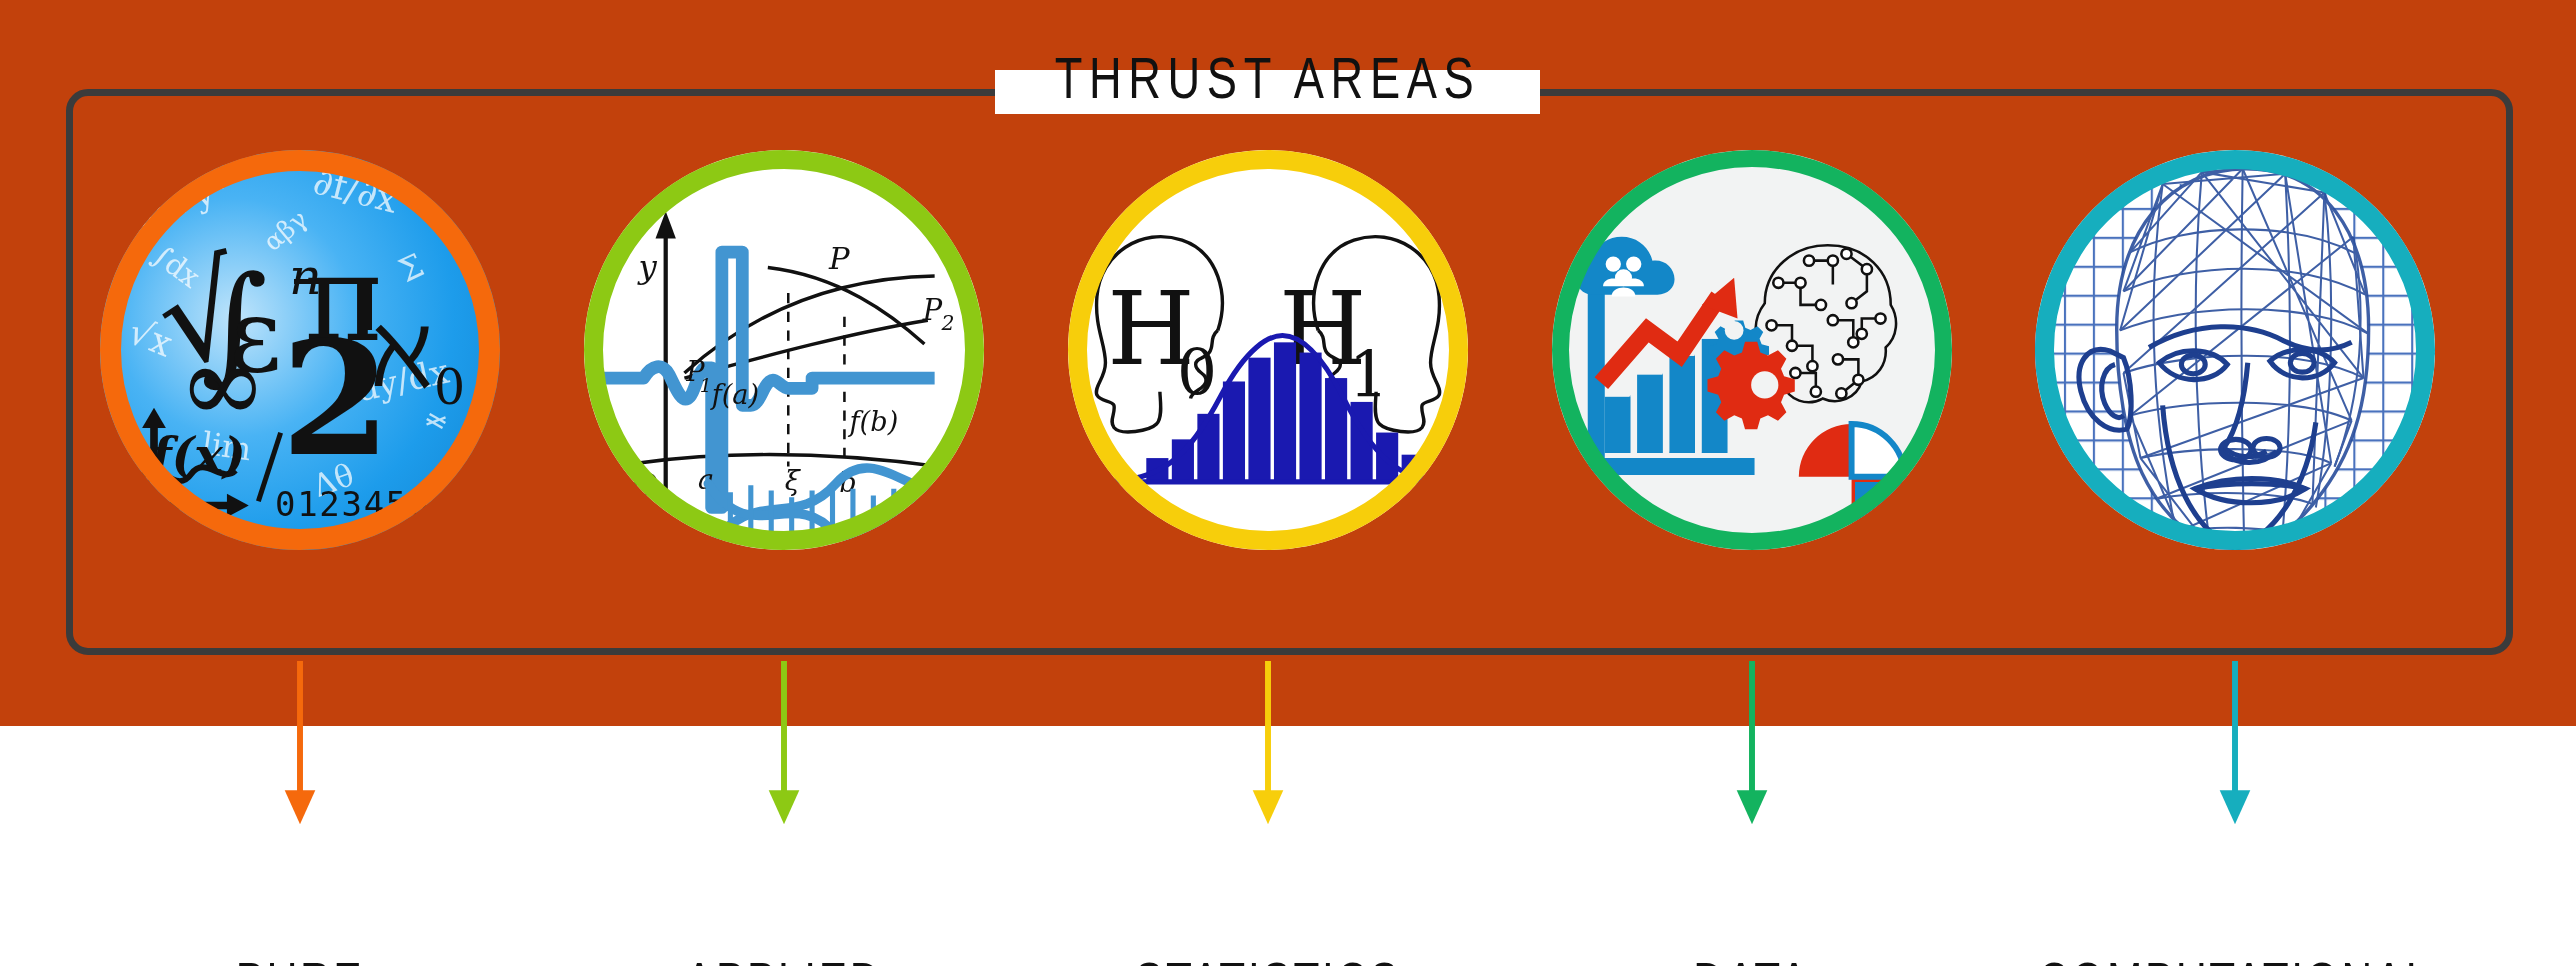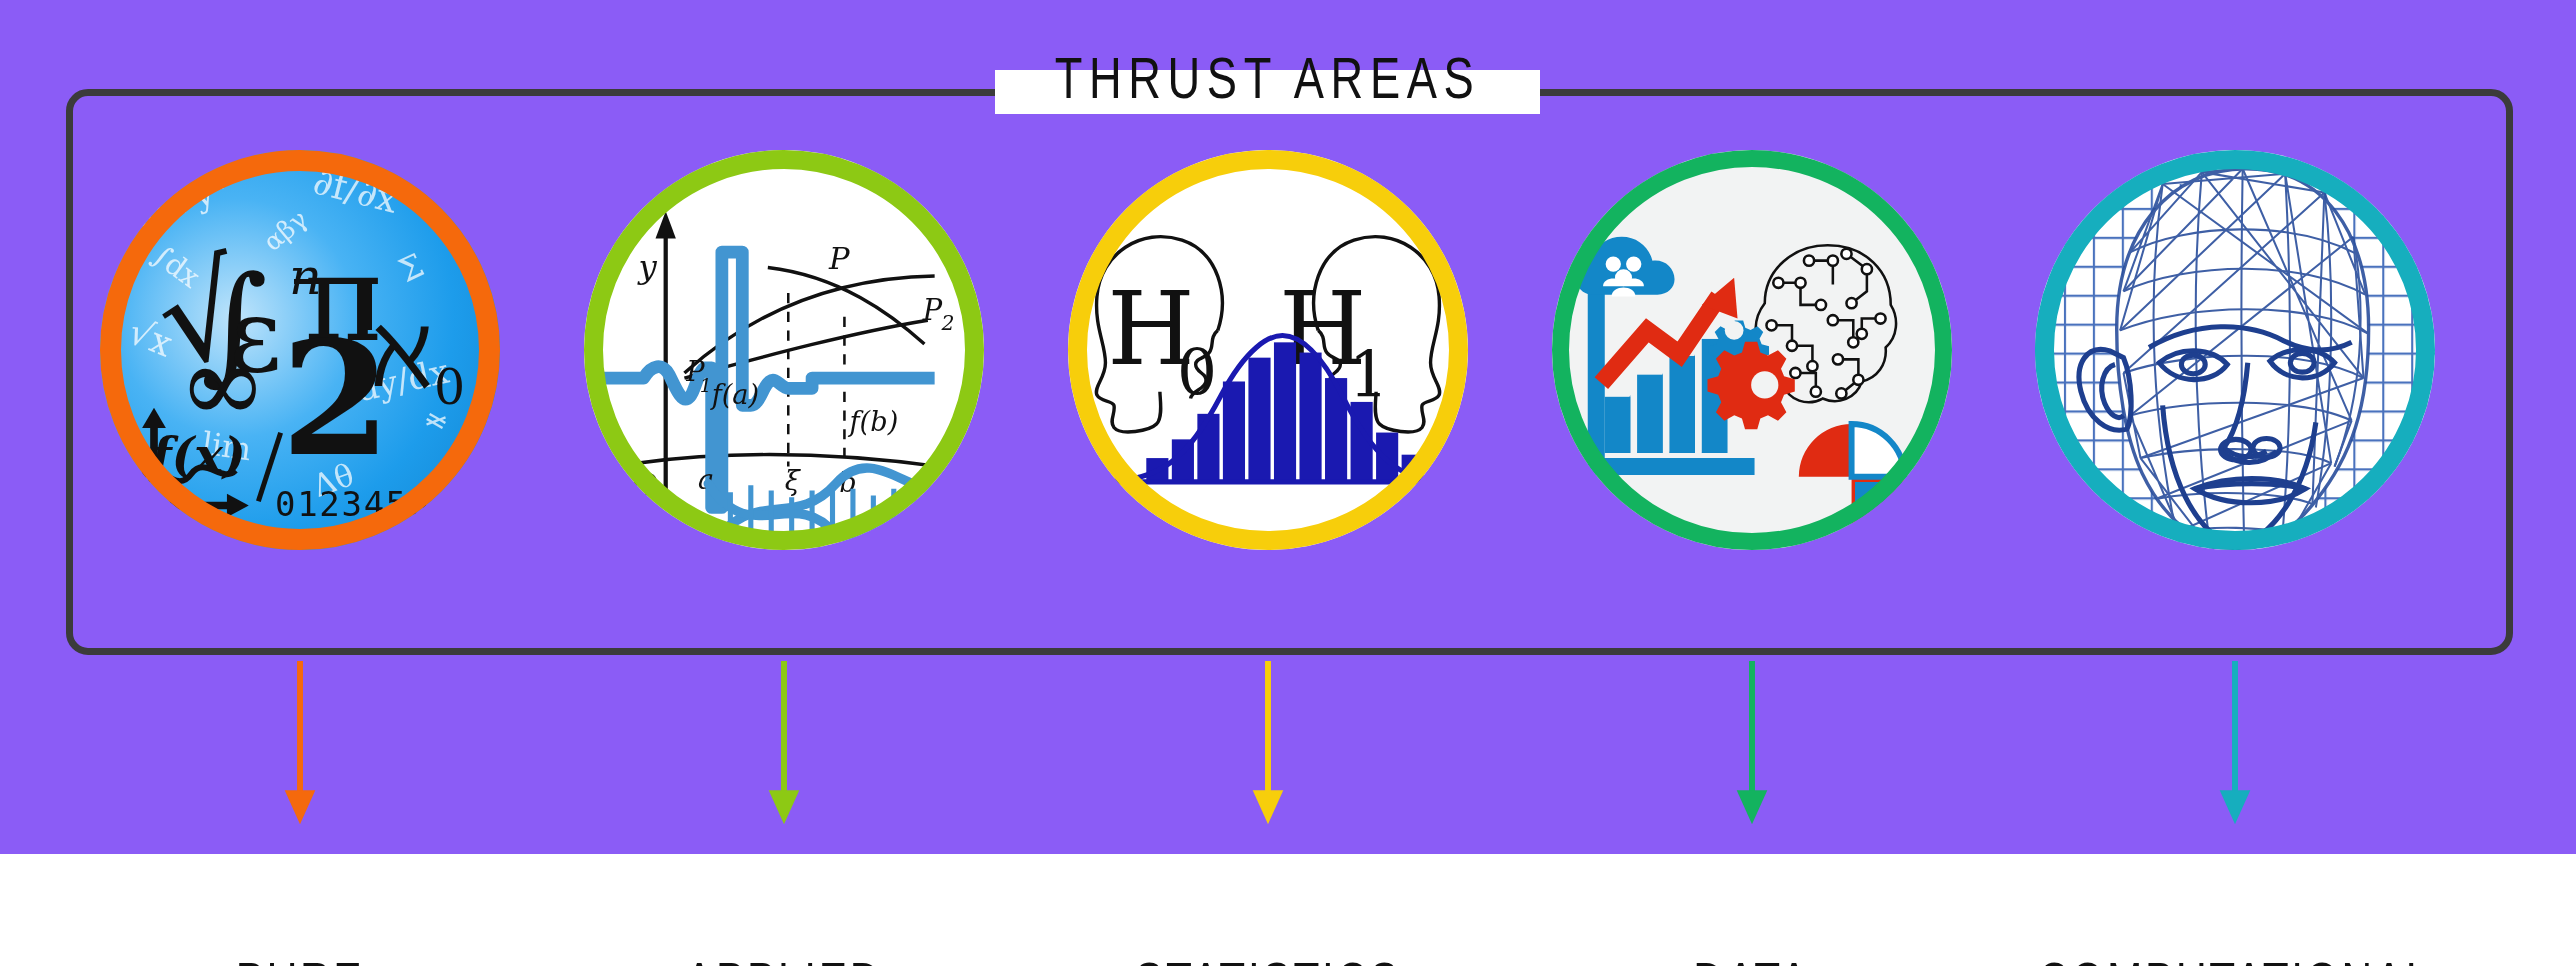--- a/index.html
+++ b/index.html
@@ -1,19 +1,19 @@
 <!DOCTYPE html>
 <html style="font-size:13.6px"><head>
 <meta charset="utf-8">
 <title>Thrust Areas</title>
 <style>
   html,body{margin:0;padding:0;background:#ffffff;}
   body{width:2576px;height:966px;font-family:"Liberation Sans",sans-serif;overflow:hidden;}
 
-  #stage{position:relative;width:2576px;height:854px;background:#8b5cf6;}
+  #stage{position:relative;width:2576px;height:726px;background:#c2410c;}
 
   
   .frame{
     position:absolute;left:66px;top:89px;width:2447px;height:566px;
     border:7.7px solid #3b3b3b;border-radius:22px;box-sizing:border-box;background:transparent;
   }
   
   .title-mask{
     position:absolute;left:995px;top:70px;width:545px;height:44px;background:#ffffff;
   }

